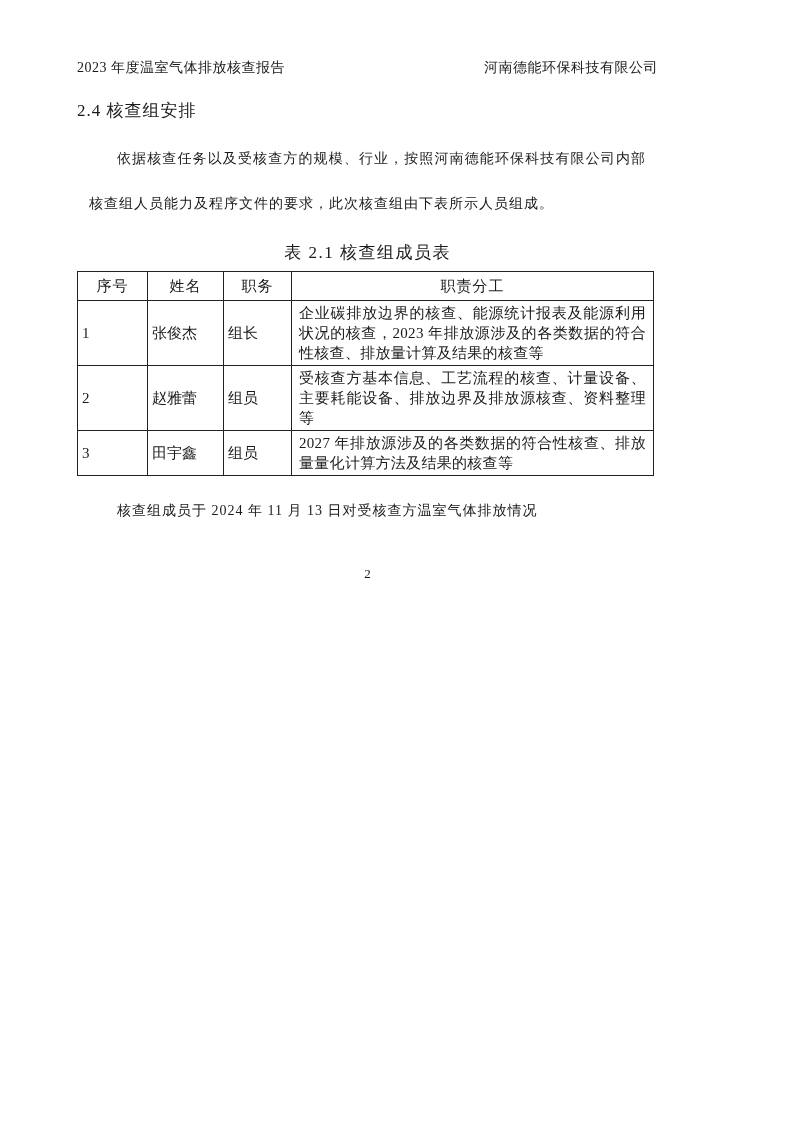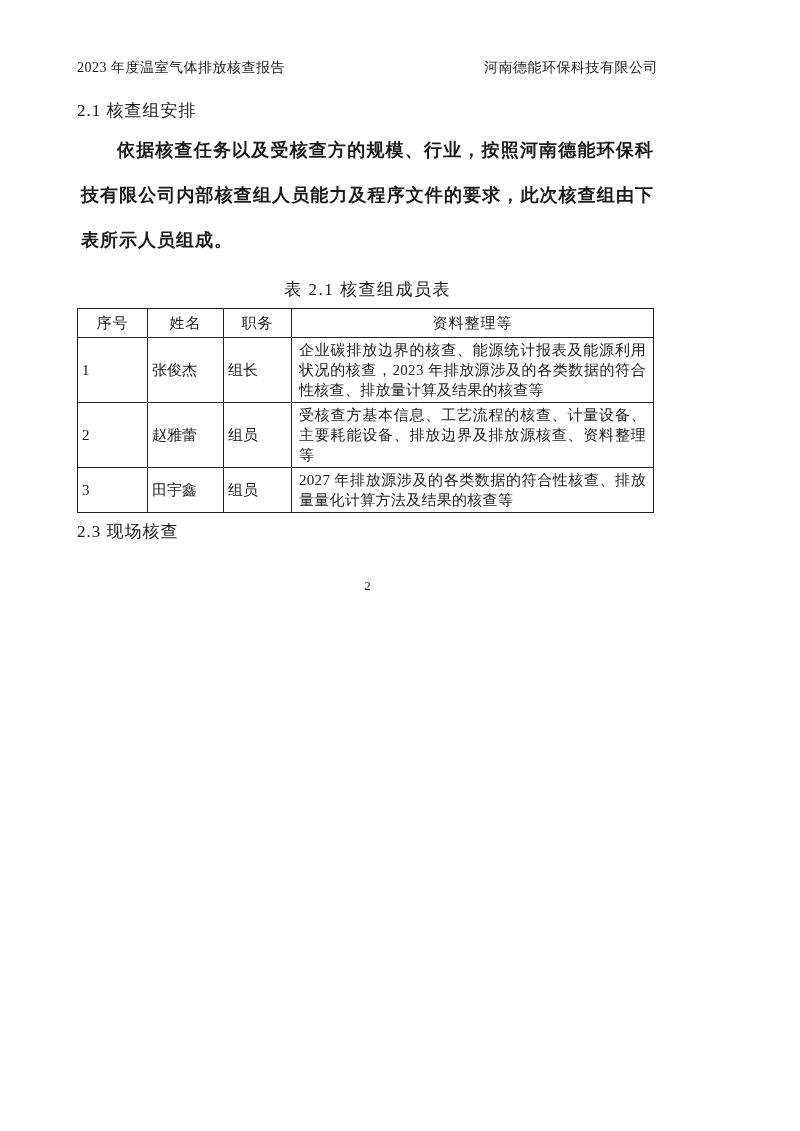--- a/index.html
+++ b/index.html
@@ -31,27 +31,26 @@
     white-space: nowrap;
   }
   .sec-heading {
     margin-top: 20px;
     font-size: 17px;
     line-height: 26px;
     letter-spacing: 1px;
     font-weight: normal;
   }
   .body-para {
-    margin: 4px;
-    font-size: 18px;
+    margin: 12px;
+    font-size: 14px;
     line-height: 45px;
     letter-spacing: 1px;
     text-align: justify;
     text-indent: 2em;
-    font-weight: bold;
   }
   .table-caption {
     margin-top: 14px;
     font-size: 17px;
     line-height: 26px;
     text-align: center;
     letter-spacing: 1.5px;
   }
   table.team {
     margin-top: 5px;
@@ -85,39 +84,39 @@
 
 <div class="page">
 
   <div class="doc-header">
     <span>2023 年度温室气体排放核查报告</span>
     <span>河南德能环保科技有限公司</span>
   </div>
 
 
 
-  <div class="sec-heading">2.1 核查组安排</div>
+  <div class="sec-heading">2.4 核查组安排</div>
 
   <p class="body-para">依据核查任务以及受核查方的规模、行业，按照河南德能环保科技有限公司内部核查组人员能力及程序文件的要求，此次核查组由下表所示人员组成。</p>
 
   <div class="table-caption">表 2.1 核查组成员表</div>
 
   <table class="team">
     <colgroup>
       <col style="width:70px">
       <col style="width:76px">
       <col style="width:68px">
       <col style="width:362px">
     </colgroup>
     <thead>
       <tr>
         <th>序号</th>
         <th>姓名</th>
         <th>职务</th>
-        <th>资料整理等</th>
+        <th>职责分工</th>
       </tr>
     </thead>
     <tbody>
       <tr>
         <td>1</td>
         <td>张俊杰</td>
         <td>组长</td>
         <td class="duty">企业碳排放边界的核查、能源统计报表及能源利用状况的核查，2023 年排放源涉及的各类数据的符合性核查、排放量计算及结果的核查等</td>
       </tr>
       <tr>
@@ -131,18 +130,18 @@
         <td>田宇鑫</td>
         <td>组员</td>
         <td class="duty">2027 年排放源涉及的各类数据的符合性核查、排放量量化计算方法及结果的核查等</td>
       </tr>
     </tbody>
   </table>
 
 
 
 
-  <div class="sec-heading" style="margin-top:6px">2.3 现场核查</div>
 
+  <p class="body-para">核查组成员于 2024 年 11 月 13 日对受核查方温室气体排放情况</p>
 
   <div class="page-number">2</div>
 
 </div>
 
 </body></html>

